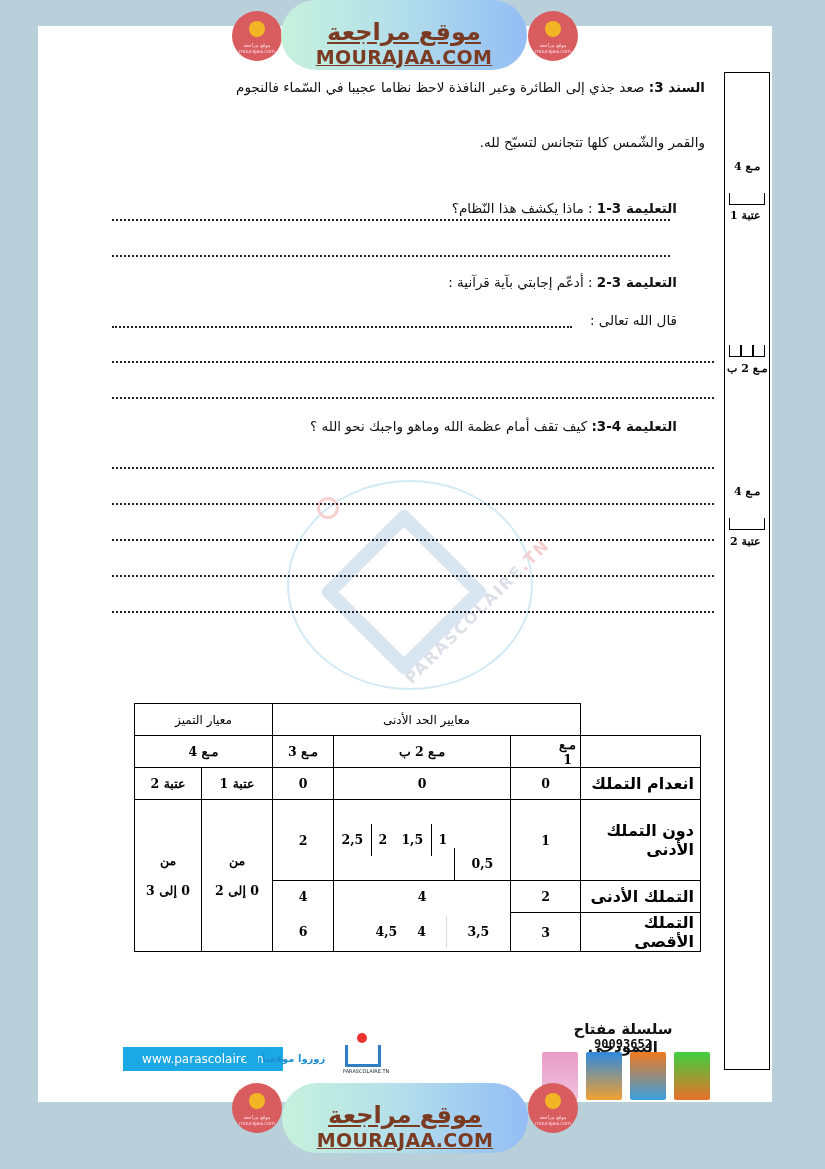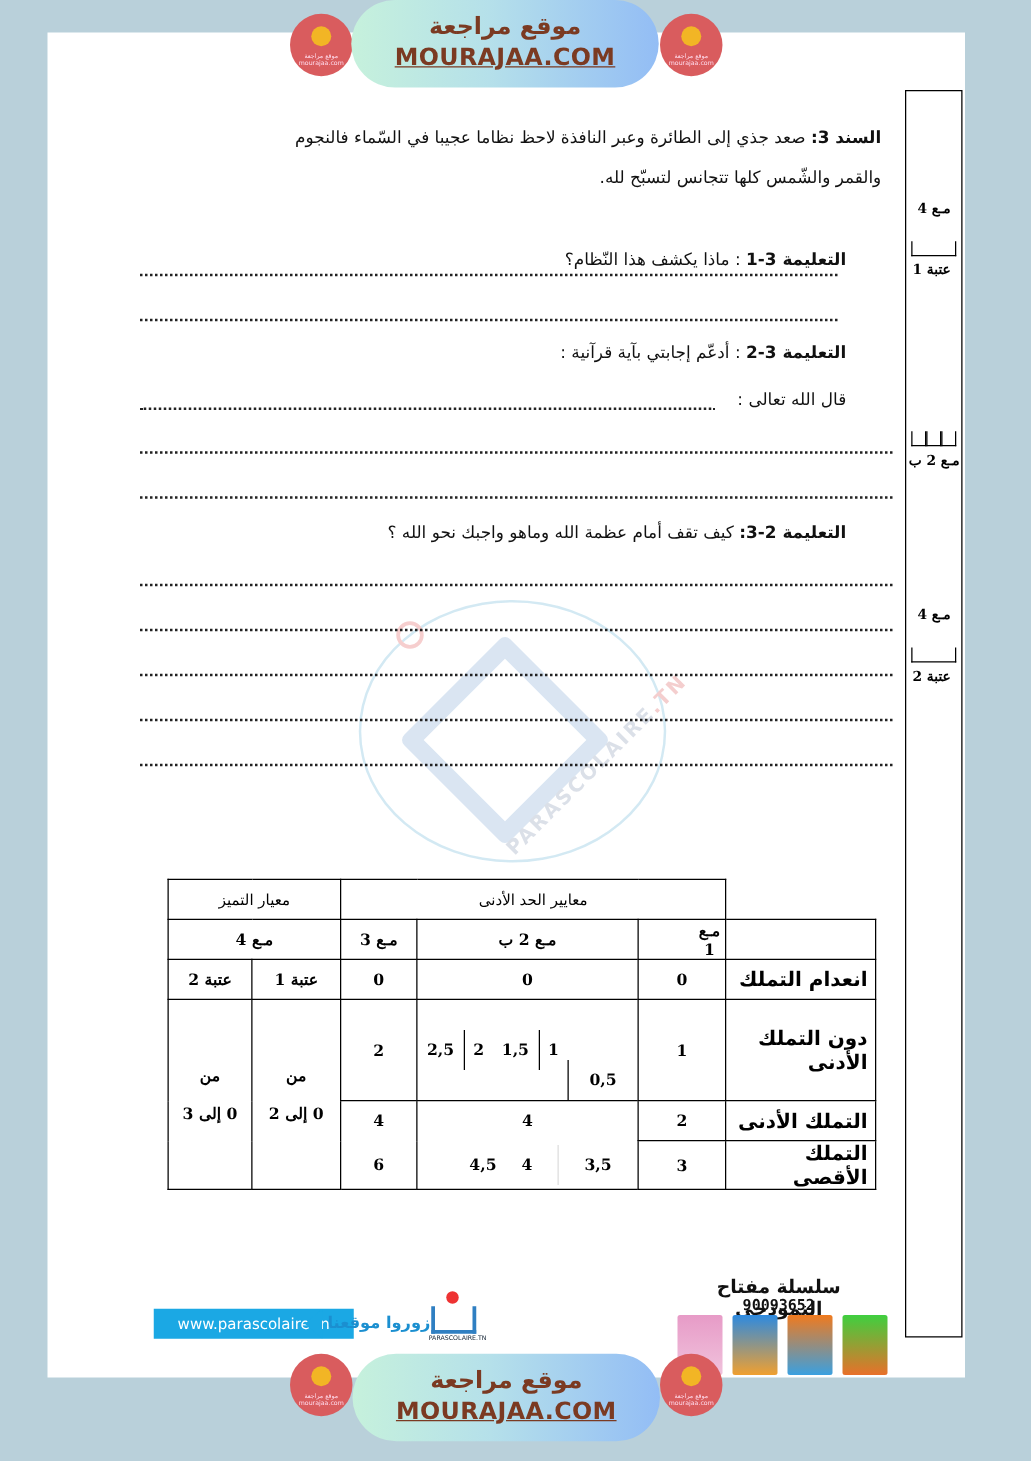--- a/index.html
+++ b/index.html
@@ -1,21 +1,21 @@
 <!DOCTYPE html>
 <html><head>
 <meta charset="utf-8">
 <style>
   * { box-sizing: border-box; margin: 0; padding: 0; }
   body { width: 825px; height: 1169px; background: #b9d0da; position: relative; overflow: hidden; font-family: "DejaVu Serif", serif; }
   .page { position: absolute; left: 38px; top: 26px; width: 734px; height: 1076px; background: #fff; }
   .banner { position: absolute; left: 281px; width: 246px; height: 70px; border-radius: 35px;
     background: linear-gradient(90deg, #c6f1dc 0%, #b5e0ea 45%, #93bdf5 100%);
     text-align: center; color: #7b3a22; font-family: "DejaVu Sans", sans-serif; font-weight: bold; }
-  .banner .ar { font-size: 19px; line-height: 26px; margin-top: 8px; }
+  .banner .ar { font-size: 24px; line-height: 26px; margin-top: 19px; text-decoration: underline; }
   .banner .en { font-size: 19px; line-height: 24px; text-decoration: underline; letter-spacing: 0.3px; }
   .badge { position: absolute; width: 50px; height: 50px; border-radius: 50%; background: #d95c5e; }
   .badge .logo { position: absolute; left: 17px; top: 10px; width: 16px; height: 16px; border-radius: 50%; background: #f2b525; }
   .badge .txt { position: absolute; left: 0; right: 0; top: 31px; text-align: center; color: #fde; font-size: 5px; line-height: 6px; font-family: "DejaVu Sans", sans-serif; }
   .margin-box { position: absolute; left: 724px; top: 72px; width: 46px; height: 998px; border: 1.5px solid #000; background: #fff; }
   .mlabel { position: absolute; font-size: 11px; font-weight: bold; color: #000; direction: rtl; font-family: "DejaVu Serif", serif; white-space: nowrap; }
   .mbracket { position: absolute; border: 1px solid #000; border-top: none; height: 12px; }
   .txt-line { position: absolute; right: 148px; direction: rtl; font-family: "DejaVu Sans", sans-serif; font-size: 13.5px; color: #111; white-space: nowrap; }
   .txt-line b { font-weight: bold; }
   .dots { position: absolute; height: 2px; border-bottom: 2px dotted #222; }
@@ -25,21 +25,21 @@
   .watermark .wm-tn { color: #f3c9c9; }
   .watermark .crescent { position: absolute; left: 28px; top: 15px; width: 22px; height: 22px; border-radius: 50%; border: 3px solid #f6c9c9; }
   table.grade { position: absolute; left: 134px; top: 703px; border-collapse: collapse; direction: rtl; font-family: "DejaVu Serif", serif; font-size: 12.5px; }
   table.grade td { border: 1.5px solid #000; text-align: center; font-weight: bold; height: 32px; padding: 0 4px; }
   table.grade td.lbl { text-align: right; padding-right: 6px; font-family: "DejaVu Sans", sans-serif; font-size: 16px; }
   table.grade td.noborder { border: none; }
   table.grade td.hdr { height: 22px; font-family: "DejaVu Sans", sans-serif; font-weight: normal; font-size: 12px; }
   .sub { display: flex; justify-content: space-between; align-items: center; height: 100%; }
   .footer-url { position: absolute; left: 84px; top: 1047px; width: 160px; height: 24px; background: #1ba8e4; color: #fff; font-family: "DejaVu Sans", sans-serif; font-size: 12px; line-height: 24px; text-align: center; margin-left: 39px; }
   .footer-arrow { position: absolute; left: 244px; top: 1047px; width: 14px; height: 24px; border: 2px solid #1ba8e4; border-right: none; clip-path: polygon(0 50%, 100% 0, 100% 100%); background: #1ba8e4; }
-  .footer-visit { position: absolute; left: 262px; top: 1047px; height: 24px; line-height: 24px; color: #1b8fd0; font-family: "DejaVu Sans", sans-serif; font-weight: bold; font-size: 13px; direction: rtl; }
+  .footer-visit { position: absolute; left: 262px; top: 1047px; height: 24px; line-height: 24px; color: #1b8fd0; font-family: "DejaVu Sans", sans-serif; font-weight: bold; font-size: 10px; direction: rtl; }
   .footer-logo { position: absolute; left: 343px; top: 1033px; width: 40px; height: 40px; }
   .footer-logo .bk { position: absolute; left: 2px; top: 12px; width: 36px; height: 22px; border: 3px solid #2f7fc2; border-top: none; }
   .footer-logo .fl { position: absolute; left: 14px; top: 0; width: 10px; height: 10px; border-radius: 50%; background: #e33; }
   .footer-logo .cap { position: absolute; left: 0; top: 35px; font-size: 5px; width: 44px; text-align: center; font-family: "DejaVu Sans", sans-serif; color: #123; }
   .series-title { position: absolute; left: 538px; top: 1020px; width: 170px; text-align: center; font-family: "DejaVu Sans", sans-serif; font-weight: bold; font-size: 15px; color: #111; direction: rtl; letter-spacing: 1px; }
   .series-phone { position: absolute; left: 538px; top: 1037px; width: 170px; text-align: center; font-family: "DejaVu Sans Mono", monospace; font-weight: bold; font-size: 12px; color: #111; }
   .bookcover { position: absolute; top: 1052px; width: 36px; height: 48px; border-radius: 2px; }
 </style>
 </head>
 <body>
@@ -70,21 +70,21 @@
 <div class="mbracket" style="left:729px; top:193px; width:36px;"></div>
 <div class="mlabel" style="left:730px; top:209px;">عتبة 1</div>
 <div class="mbracket" style="left:729px; top:345px; width:12px;"></div>
 <div class="mbracket" style="left:741px; top:345px; width:12px;"></div>
 <div class="mbracket" style="left:753px; top:345px; width:12px;"></div>
 <div class="mlabel" style="left:727px; top:362px;">مـع 2 ب</div>
 <div class="mlabel" style="left:734px; top:485px;">مـع 4</div>
 <div class="mbracket" style="left:729px; top:518px; width:36px;"></div>
 <div class="mlabel" style="left:730px; top:535px;">عتبة 2</div>
 
-<div class="txt-line" style="right:120px; top:102px;">
+<div class="txt-line" style="right:120px; top:79px;">
   <b>السند 3:</b>
   <span>صعد جذي إلى الطائرة وعبر النافذة لاحظ نظاما عجيبا في السّماء فالنجوم</span>
 </div>
 <div class="txt-line" style="right:120px; top:134px;">والقمر والشّمس كلها تتجانس لتسبّح لله.</div>
 
 <div class="txt-line" style="top:168px;margin-top:32px;">
   <b>التعليمة 3-1</b>
   <span>: ماذا يكشف هذا النّظام؟</span>
 </div>
 <div class="dots" style="left:112px; top:219px; width:558px;"></div>
@@ -93,21 +93,21 @@
 <div class="txt-line" style="top:274px;">
   <b>التعليمة 3-2</b>
   <span>: أدعّم إجابتي بآية قرآنية :</span>
 </div>
 <div class="txt-line" style="top:312px;">قال الله تعالى :</div>
 <div class="dots" style="left:112px; top:326px; width:460px;"></div>
 <div class="dots" style="left:112px; top:361px; width:602px;"></div>
 <div class="dots" style="left:112px; top:397px; width:602px;"></div>
 
 <div class="txt-line" style="top:418px;">
-  <b>التعليمة 2-3:</b>
+  <b>التعليمة 4-3:</b>
   <span>كيف تقف أمام عظمة الله وماهو واجبك نحو الله ؟</span>
 </div>
 <div class="dots" style="left:112px; top:467px; width:602px;"></div>
 <div class="dots" style="left:112px; top:503px; width:602px;"></div>
 <div class="dots" style="left:112px; top:539px; width:602px;"></div>
 <div class="dots" style="left:112px; top:575px; width:602px;"></div>
 <div class="dots" style="left:112px; top:611px; width:602px;"></div>
 
 <table class="grade">
   <tbody>

